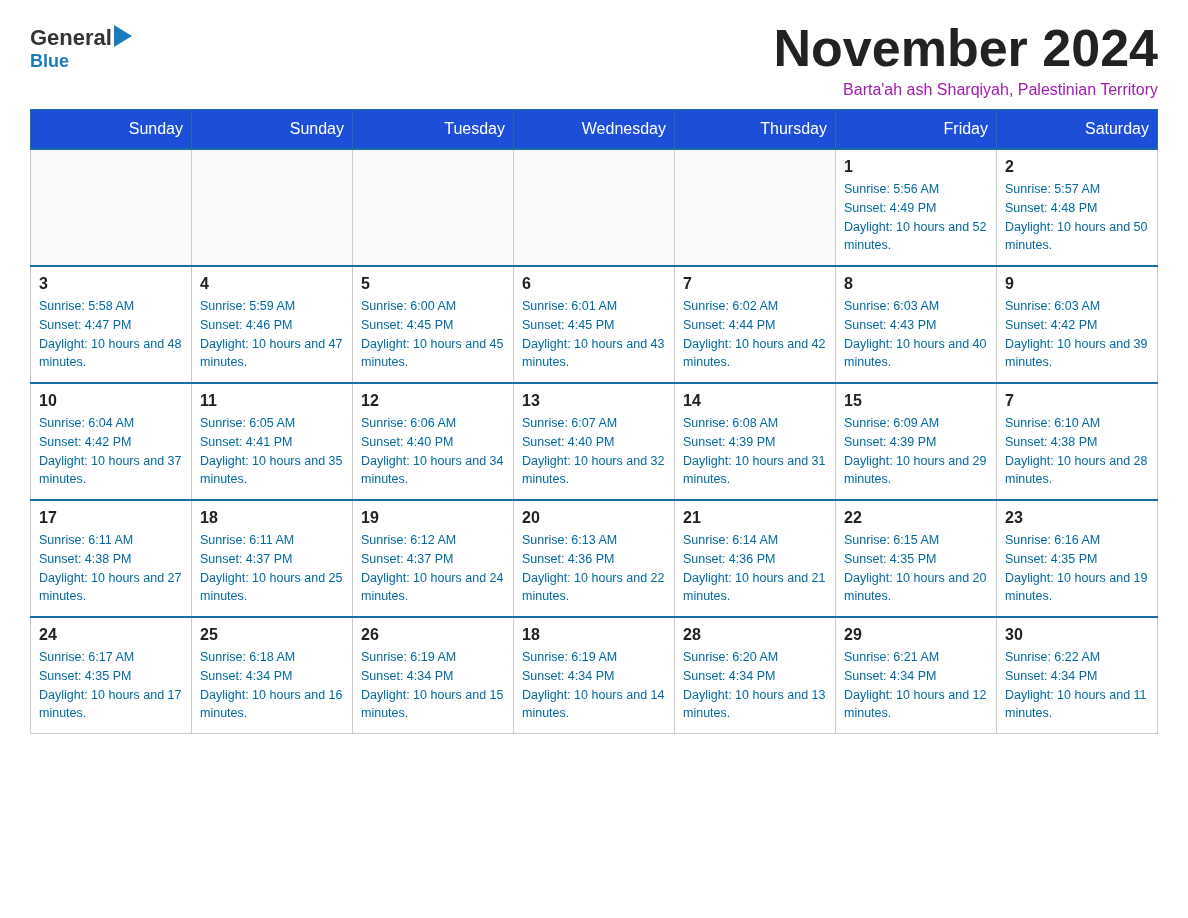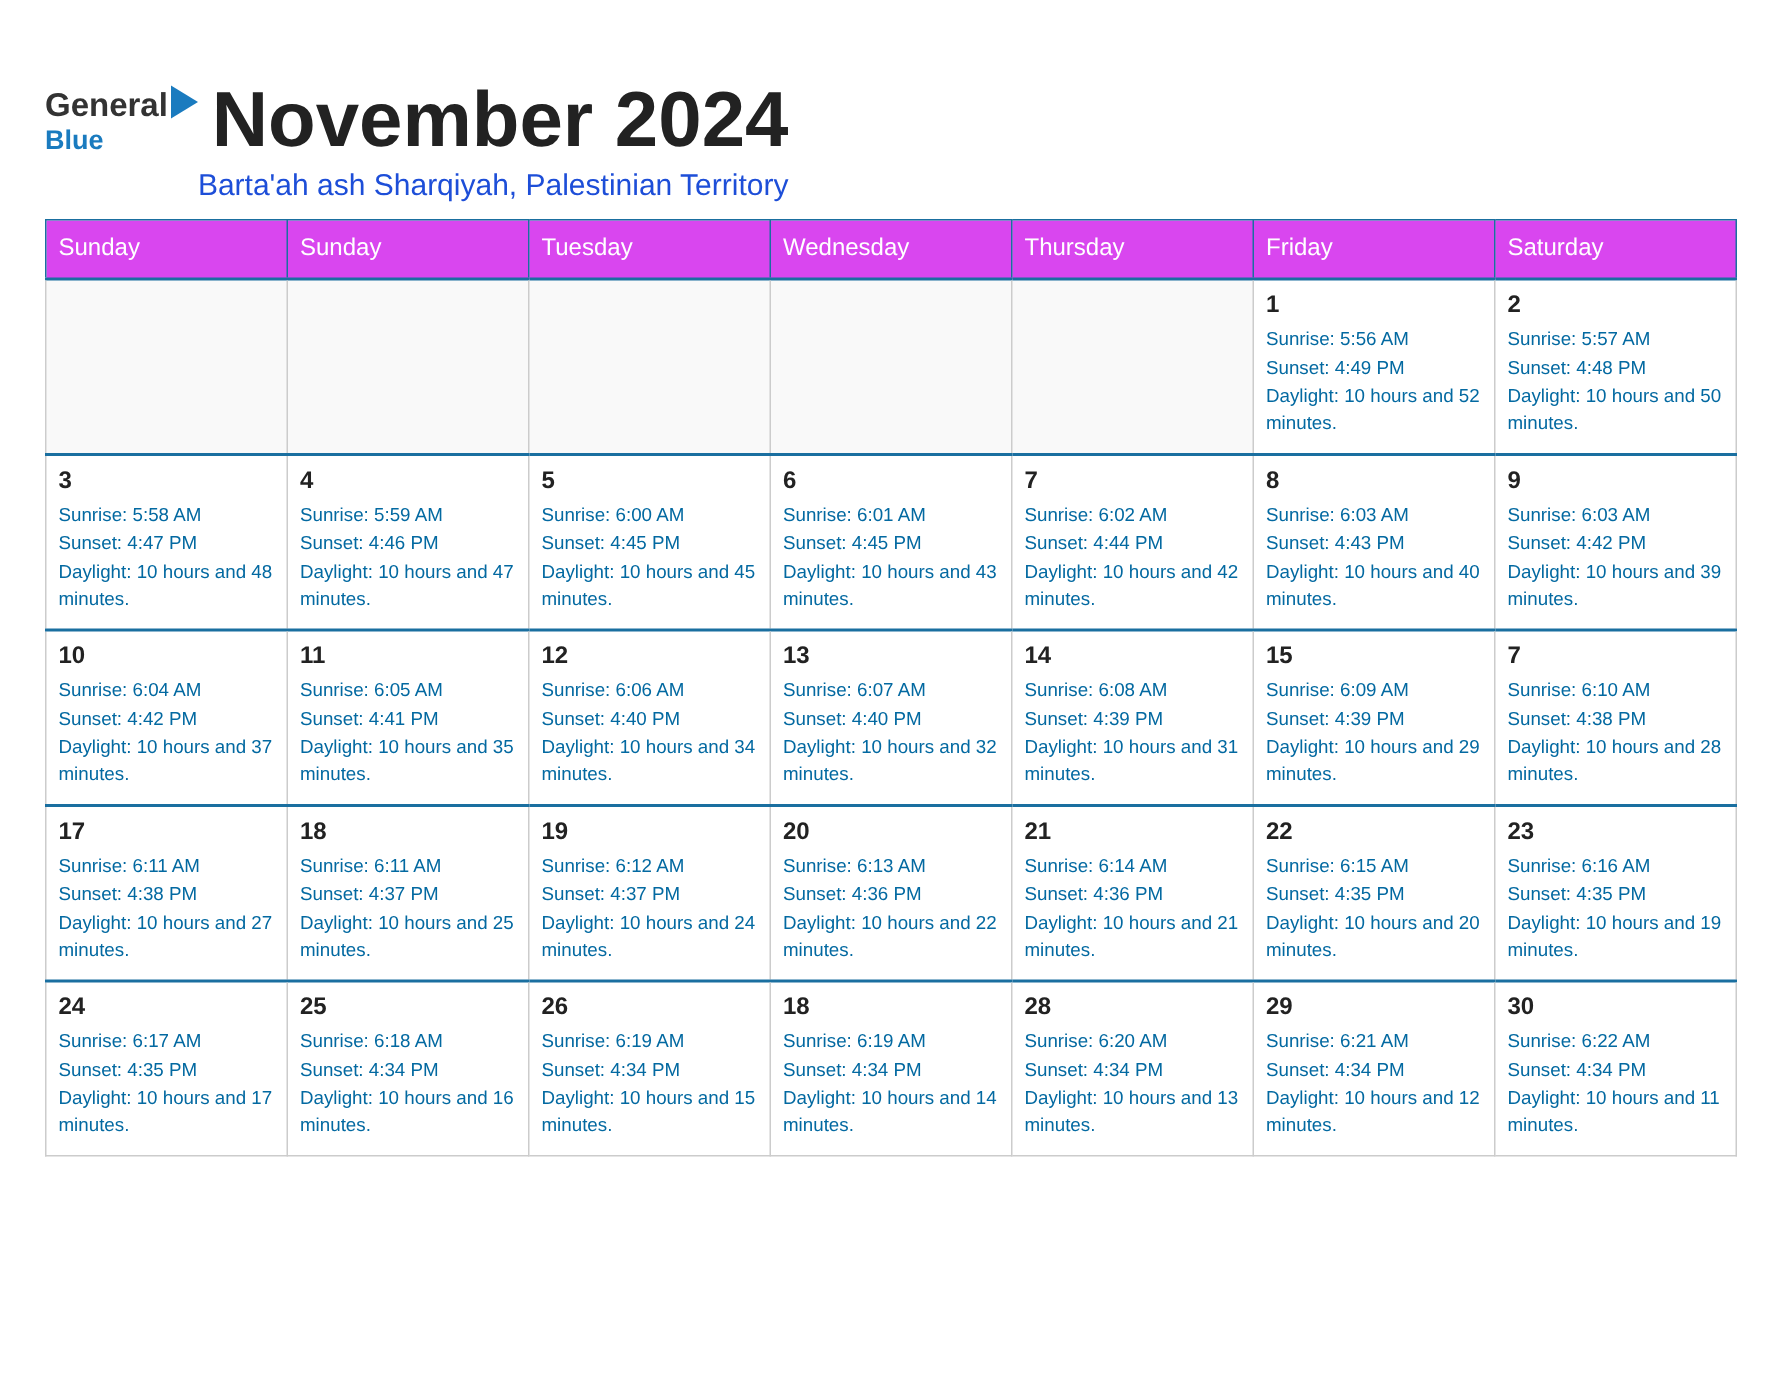--- a/index.html
+++ b/index.html
@@ -5,23 +5,23 @@
     * { box-sizing: border-box; margin: 0; padding: 0; }
     body {
       font-family: Arial, sans-serif;
       background: #fff;
       padding: 20px 30px;
       width: 1188px;
       min-height: 918px;
     }
     .header {
       display: flex;
+      justify-content: space-between;
       align-items: flex-start;
       margin-bottom: 10px;
-      margin-top: 32px;
     }
     .logo {
       display: flex;
       flex-direction: column;
       align-items: flex-start;
       padding-top: 5px;
     }
     .logo-general {
       font-size: 22px;
       font-weight: bold;
@@ -52,36 +52,36 @@
     .title-block {
       text-align: right;
     }
     .month-title {
       font-size: 52px;
       font-weight: bold;
       color: #222;
       line-height: 1.1;
     }
     .subtitle {
-      font-size: 20px;
-      color: #1d4ed8;
+      font-size: 16px;
+      color: #a21caf;
       margin-top: 4px;
     }
     .calendar {
       width: 100%;
       border-collapse: collapse;
       margin-top: 10px;
     }
     .calendar thead th {
-      background: #d946ef;
+      background: #1d4ed8;
       color: #fff;
       padding: 10px 8px;
       font-size: 16px;
       font-weight: normal;
-      text-align: left;
+      text-align: right;
       border: 1px solid #1a6fa0;
     }
     .calendar tbody td {
       vertical-align: top;
       padding: 8px 8px 10px 8px;
       border: 1px solid #ccc;
       border-top: 2px solid #1a6fa0;
       width: 14.28%;
       font-size: 13px;
       color: #222;

